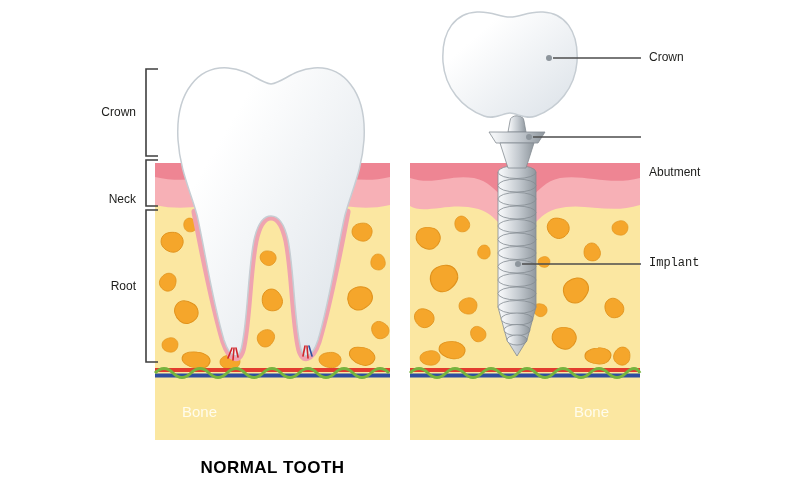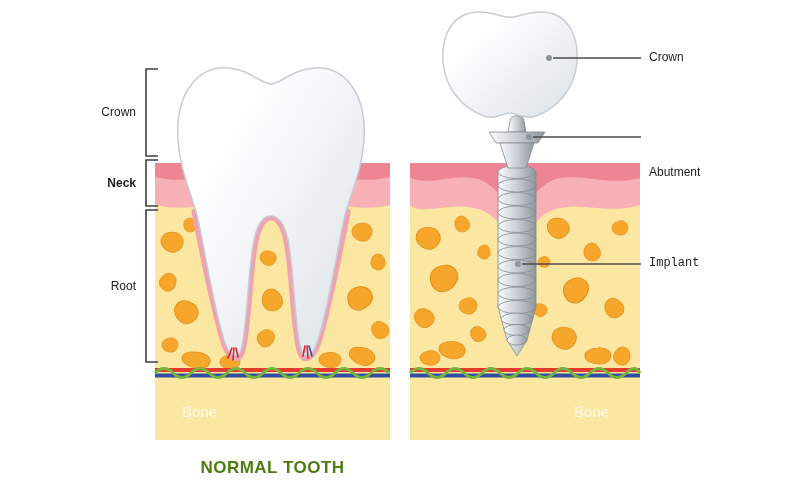--- a/index.html
+++ b/index.html
@@ -4,21 +4,21 @@
 <style>
   html,body{margin:0;padding:0;background:#ffffff;}
   .stage{
     position:relative;width:800px;height:494px;background:#ffffff;overflow:hidden;
     font-family:"Liberation Sans", sans-serif;color:#1d1d1b;
   }
   .stage svg{position:absolute;left:0;top:0;}
   .lbl{position:absolute;font-size:12px;line-height:20px;white-space:nowrap;}
   .lbl-left{left:18px;width:118px;text-align:right;}
   .bone-lbl{position:absolute;font-size:15px;line-height:18px;color:rgba(255,253,240,0.95);}
-  .caption{position:absolute;top:458px;font-size:17px;font-weight:bold;letter-spacing:.5px;text-align:center;color:#4d7c0f;}
+  .caption{position:absolute;top:458px;font-size:17px;font-weight:bold;letter-spacing:.5px;text-align:center;color:#000000;}
   .caption.left{left:155px;width:235px;}
   .caption.right{left:410px;width:230px;}
 </style>
 </head>
 <body>
 
 <div class="stage">
 
   <svg width="800" height="494" viewBox="0 0 800 494">
     <defs>
@@ -153,21 +153,21 @@
       <circle cx="549" cy="58" r="3" fill="#8D959C"></circle>
       <line x1="553" y1="58" x2="641" y2="58" stroke="#4D4D4D" stroke-width="1.5"></line>
       <circle cx="529" cy="137" r="3" fill="#8D959C"></circle>
       <line x1="533" y1="137" x2="641" y2="137" stroke="#4D4D4D" stroke-width="1.5"></line>
       <circle cx="518" cy="264" r="3" fill="#8D959C"></circle>
       <line x1="522" y1="264" x2="641" y2="264" stroke="#4D4D4D" stroke-width="1.5"></line>
     </g>
   </svg>
 
   <div class="lbl lbl-left" style="top:102px;">Crown</div>
-  <div class="lbl lbl-left" style="top:173px;font-weight:bold;">Neck</div>
+  <div class="lbl lbl-left" style="top:189px;">Neck</div>
   <div class="lbl lbl-left" style="top:276px;">Root</div>
 
   <div class="lbl" style="left:649px;top:47px;">Crown</div>
   <div class="lbl" style="left:649px;top:126px;margin-top:36px;">Abutment</div>
   <div class="lbl" style="left:649px;top:253px;font-family:Liberation Mono, monospace;">Implant</div>
 
   <div class="bone-lbl" style="left:182px;top:403px;">Bone</div>
   <div class="bone-lbl" style="left:574px;top:403px;">Bone</div>
 
   <div class="caption left">NORMAL TOOTH</div>

